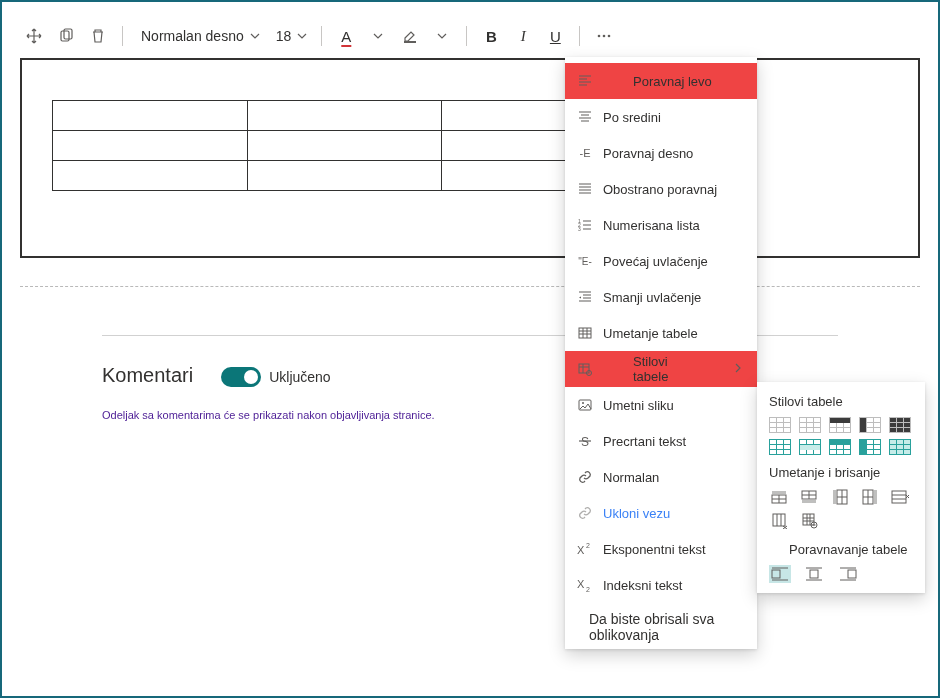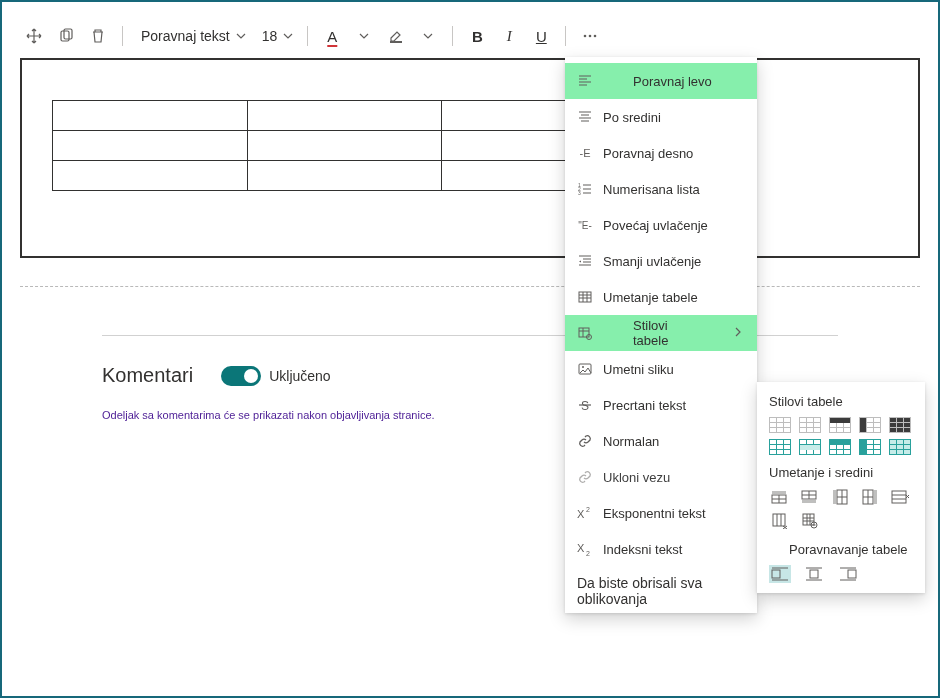--- a/index.html
+++ b/index.html
@@ -75,21 +75,21 @@
   }
   .comments-section {
     margin: 48px 100px 0 100px;
   }
   .hr-solid {
     border: none;
     border-top: 1px solid #d1d1d1;
     margin: 0 0 28px 0;
   }
   .comments-row {
-    display: flex; align-items: center; gap: 28px;
+    display: flex; align-items: flex-end; gap: 28px;
     margin-bottom: 22px;
   }
   .comments-title {
     font-size: 20px; font-weight: 400;
   }
   .toggle {
     display: flex; align-items: center; gap: 8px;
     cursor: pointer;
   }
   .toggle-track {
@@ -116,34 +116,34 @@
     font-size: 13px;
   }
   .menu-item {
     display: flex; align-items: center;
     height: 36px;
     padding: 0 12px;
     gap: 10px;
     cursor: pointer;
     position: relative;
   }
-  .menu-item.hovered { background:#86efac;gap:40px; }
+  .menu-item.hovered { background:#ef4444;gap:40px; }
   .menu-item .mi-icon {
     width: 16px; height: 16px;
     color: #605e5c;
     flex-shrink: 0;
     display:flex; align-items:center; justify-content:center;
   }
   .menu-item .mi-label { flex: 1; }
   .menu-item .mi-arrow {
     width: 12px; height: 12px;
     color: #605e5c;
   }
   .menu-footer {
-    padding: 8px 12px 0 12px;
+    padding: 8px 12px 0 24px;
     font-size: 14px;
   }
   .submenu {
     position: absolute;
     top: 380px;
     left: 755px;
     width: 168px;
     background: #fff;
     box-shadow: 0 6px 16px rgba(0,0,0,.18), 0 1px 3px rgba(0,0,0,.12);
     padding: 10px 12px;
@@ -246,21 +246,21 @@
           <rect x="6" y="1" width="8" height="10" rx="1.5" fill="none" stroke="#605e5c" stroke-width="1.2"></rect>
         </svg>
     </div>
     <div class="tb-btn">
       <svg width="16" height="16" viewBox="0 0 16 16">
           <path fill="none" stroke="#605e5c" stroke-width="1.2" d="M3 4h10M5 4V2h6v2M4 4l1 10h6l1-10"></path>
         </svg>
     </div>
     <div class="tb-sep"></div>
     <div class="tb-dropdown">
-      <span>Poravnaj tekst</span>
+      <span>Normalan desno</span>
       <span class="chev">
         <svg width="10" height="10" viewBox="0 0 10 10">
             <path fill="none" stroke="#605e5c" stroke-width="1.2" d="M1 3l4 4 4-4"></path>
           </svg>
       </span>
     </div>
     <div class="tb-dropdown">
       <span>18</span>
       <span class="chev">
         <svg width="10" height="10" viewBox="0 0 10 10">
@@ -364,20 +364,28 @@
     </span>
     <span class="mi-label">Po sredini</span>
   </div>
   <div class="menu-item">
     <span class="mi-icon" style="font-size:11px;">-E</span>
     <span class="mi-label">Poravnaj desno</span>
   </div>
   <div class="menu-item">
     <span class="mi-icon">
       <svg width="14" height="14" viewBox="0 0 14 14">
+          <path stroke="#605e5c" stroke-width="1.2" d="M1 2h12M1 5h12M1 8h12M1 11h12"></path>
+        </svg>
+    </span>
+    <span class="mi-label">Obostrano poravnaj</span>
+  </div>
+  <div class="menu-item">
+    <span class="mi-icon">
+      <svg width="14" height="14" viewBox="0 0 14 14">
           <text x="0" y="5" font-size="5" fill="#605e5c">1</text>
           <text x="0" y="9" font-size="5" fill="#605e5c">2</text>
           <text x="0" y="13" font-size="5" fill="#605e5c">3</text>
           <path stroke="#605e5c" stroke-width="1.2" d="M5 3h8M5 7h8M5 11h8"></path>
         </svg>
     </span>
     <span class="mi-label">Numerisana lista</span>
   </div>
   <div class="menu-item">
     <span class="mi-icon" style="font-size:10px;">"E-</span>
@@ -442,21 +450,21 @@
         </svg>
     </span>
     <span class="mi-label">Normalan</span>
   </div>
   <div class="menu-item">
     <span class="mi-icon" style="opacity:.5;">
       <svg width="14" height="14" viewBox="0 0 14 14">
           <path fill="none" stroke="#605e5c" stroke-width="1.3" d="M6 8a3 3 0 0 0 4 0l2-2a3 3 0 0 0-4-4l-1 1M8 6a3 3 0 0 0-4 0L2 8a3 3 0 0 0 4 4l1-1"></path>
         </svg>
     </span>
-    <span class="mi-label" style="color:#404040;">Ukloni vezu</span>
+    <span class="mi-label" style="color:#3b82f6;">Ukloni vezu</span>
   </div>
   <div class="menu-item">
     <span class="mi-icon">
       <svg width="16" height="14" viewBox="0 0 16 14">
           <text x="0" y="12" font-size="11" fill="#605e5c">X</text>
           <text x="9" y="6" font-size="7" fill="#605e5c">2</text>
         </svg>
     </span>
     <span class="mi-label">Eksponentni tekst</span>
   </div>
@@ -479,21 +487,21 @@
     <div class="style-swatch"></div>
     <div class="style-swatch header-dark"></div>
     <div class="style-swatch stripe-dark"></div>
     <div class="style-swatch dark"></div>
     <div class="style-swatch teal"></div>
     <div class="style-swatch teal alt"></div>
     <div class="style-swatch teal header"></div>
     <div class="style-swatch teal col"></div>
     <div class="style-swatch teal full"></div>
   </div>
-  <div class="sm-head">Umetanje i sredini</div>
+  <div class="sm-head">Umetanje i brisanje</div>
   <div class="sm-grid2">
     <div class="ins-btn">
       <svg width="18" height="14" viewBox="0 0 18 14">
           <rect x="1" y="5" width="14" height="8" fill="none" stroke="#605e5c"></rect>
           <path stroke="#605e5c" d="M1 9h14M8 5v8"></path>
           <rect x="1" y="1" width="14" height="3" fill="#605e5c" opacity=".4"></rect>
         </svg>
     </div>
     <div class="ins-btn">
       <svg width="18" height="14" viewBox="0 0 18 14">

